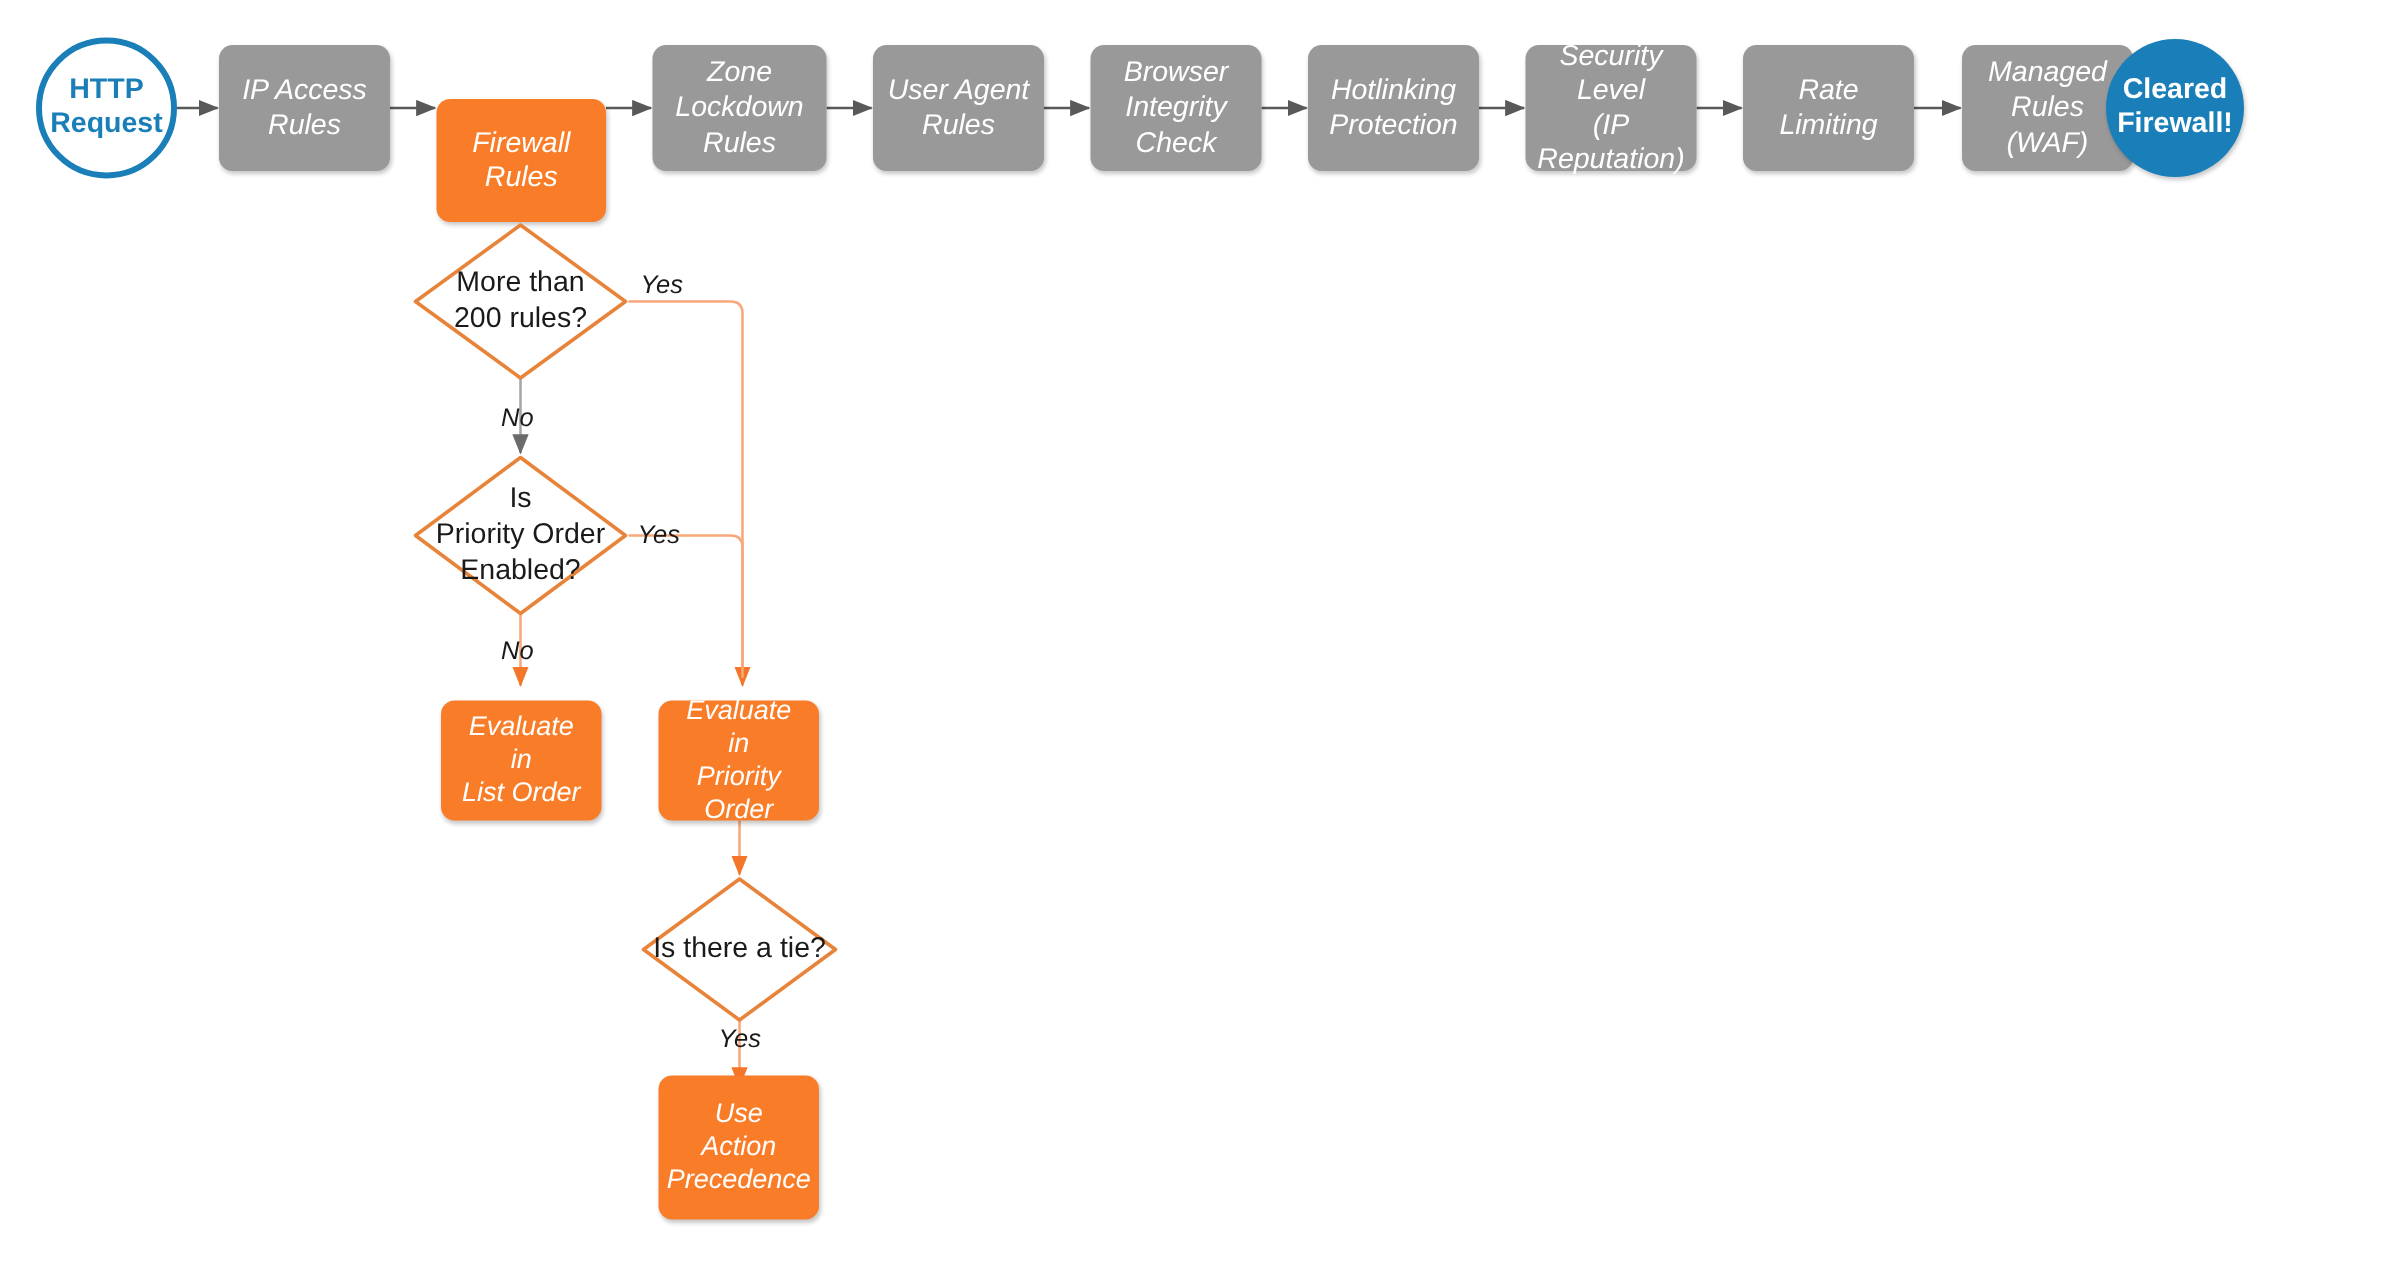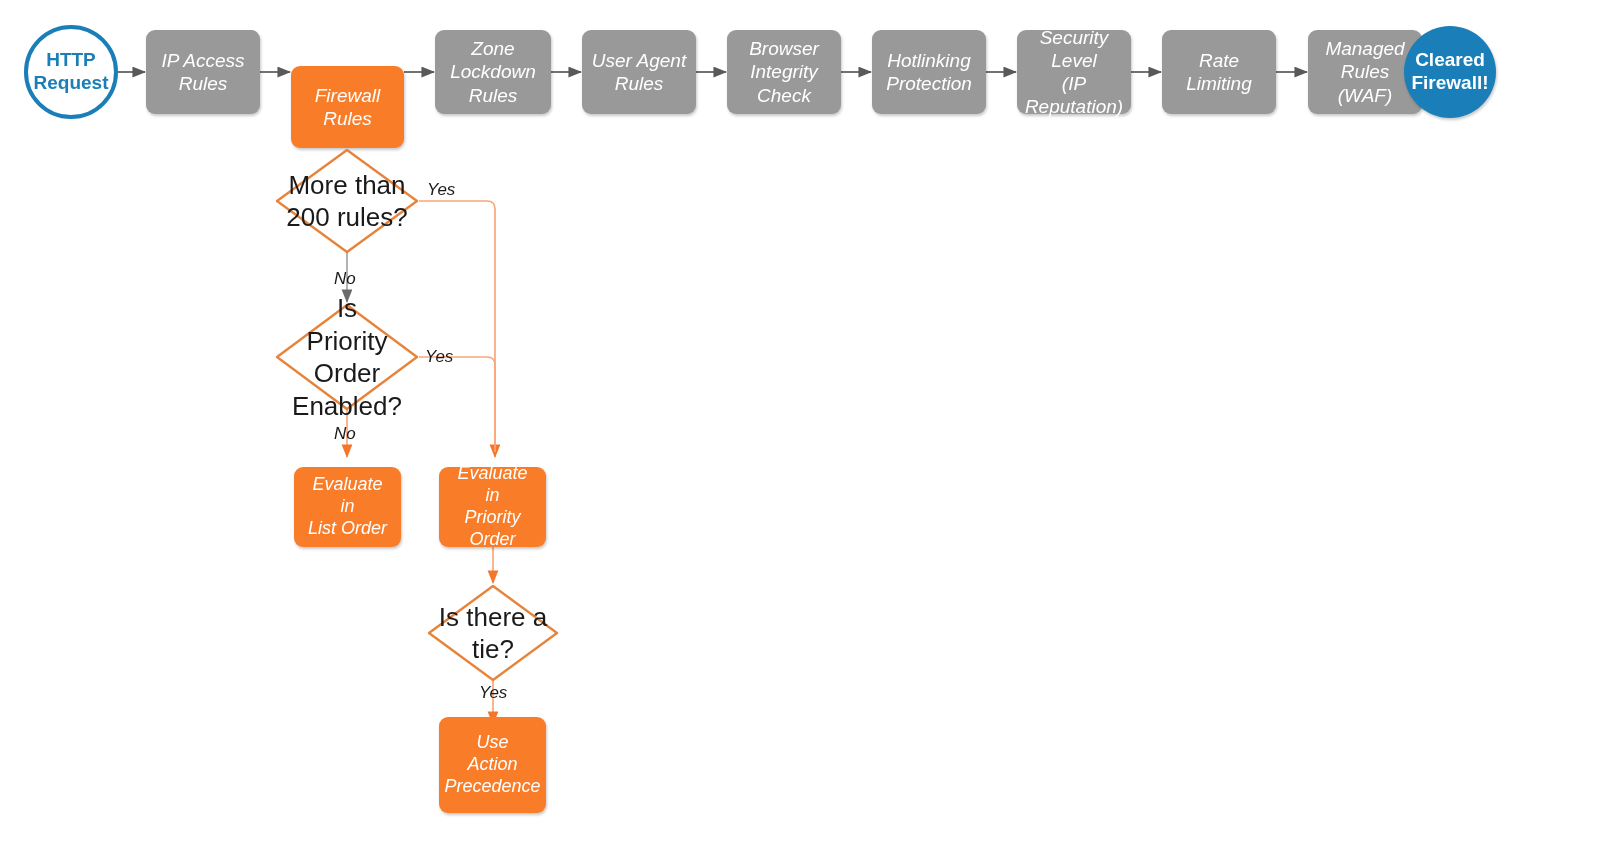--- a/index.html
+++ b/index.html
@@ -104,21 +104,21 @@
   .diamond .label {
     position: absolute;
     left: 0; top: 0;
     width: 100%;
     height: 100%;
     display: flex;
     align-items: center;
     justify-content: center;
     text-align: center;
     color: #1a1a1a;
-    font-size: 26px;
+    font-size: 19px;
     line-height: 1.25;
     white-space: pre-line;
   }
 
   
   .edge-label {
     position: absolute;
     font-size: 17px;
     font-style: italic;
     color: #1a1a1a;

